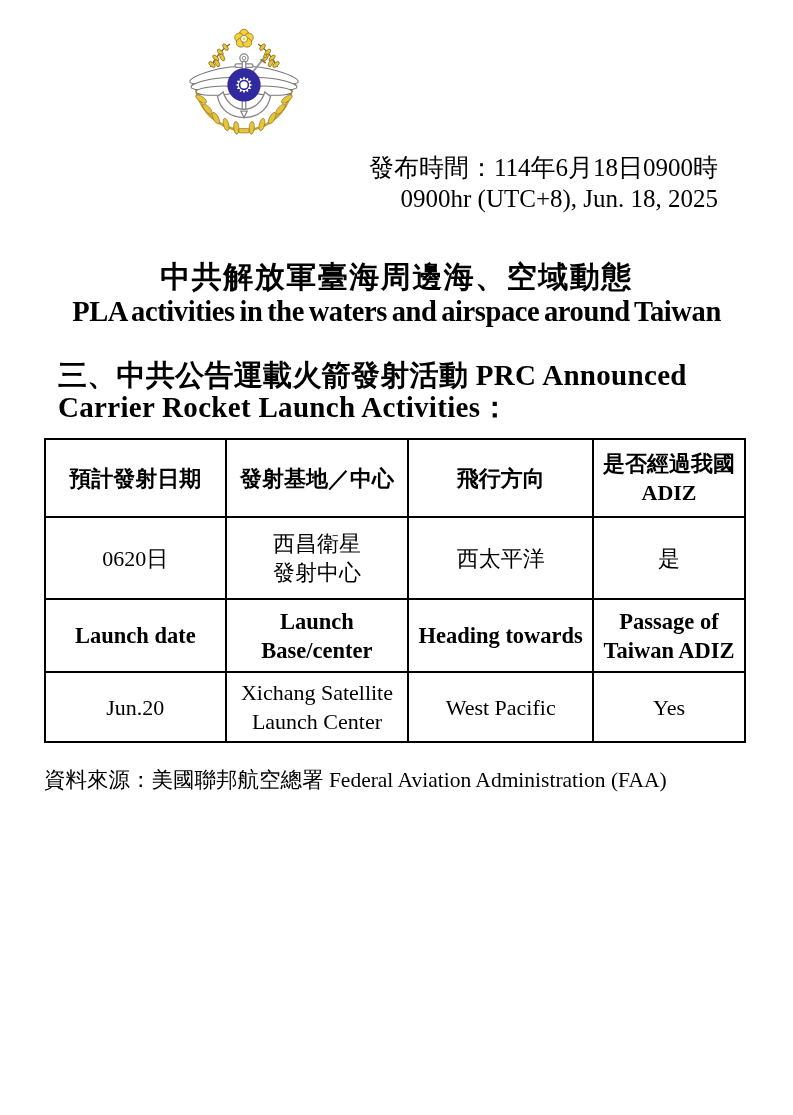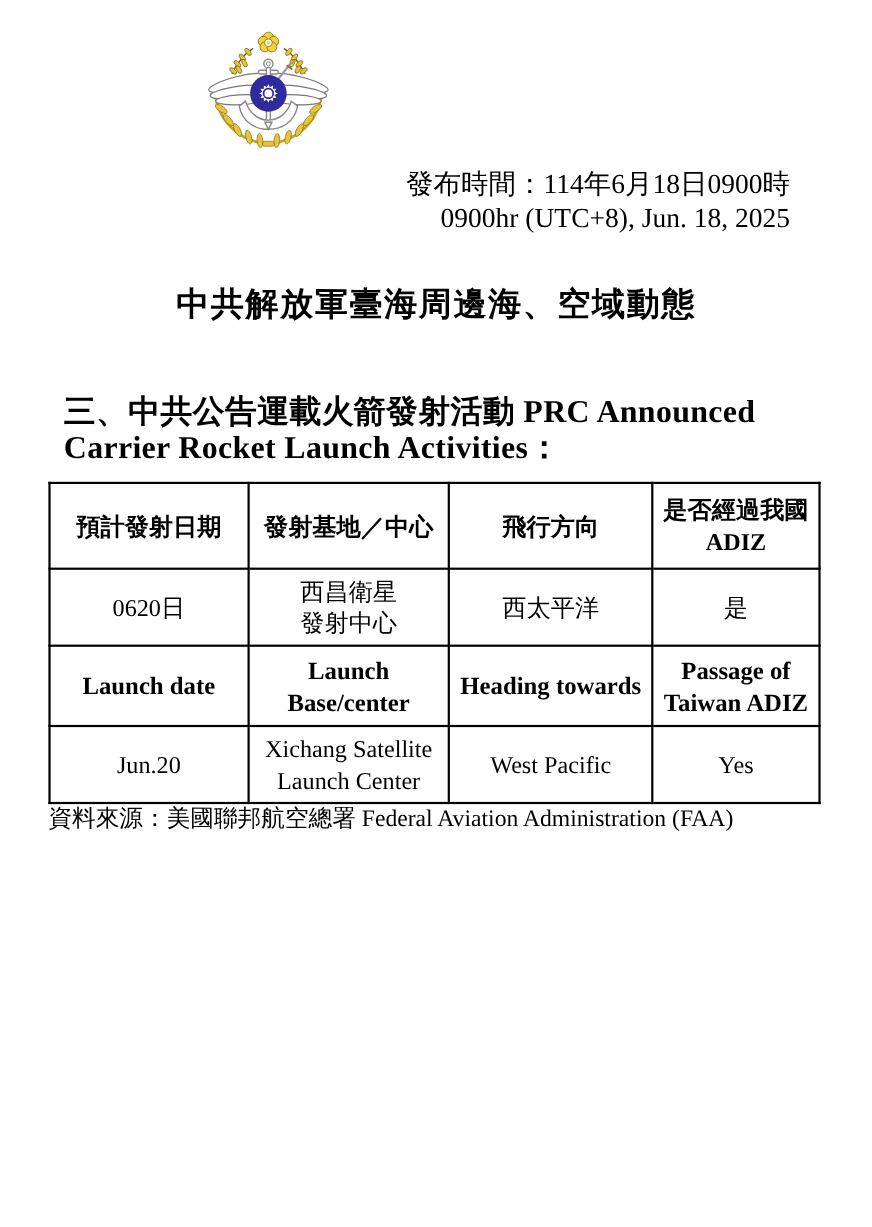--- a/index.html
+++ b/index.html
@@ -104,30 +104,30 @@
   table.launch-table td {
     border: 2px solid #000000;
     text-align: center;
     vertical-align: middle;
     white-space: pre-line;
     padding: 2px 6px;
     font-size: 22px;
     line-height: 29px;
   }
   tr.r0 { height: 78px; }
-  tr.r1 { height: 70px; border-radius: 11px; }
+  tr.r1 { height: 82px; border-radius: 11px; }
   tr.r2 { height: 73px; }
   tr.r3 { height: 70px; }
   tr.r0 td { font-weight: 700; }
   tr.r2 td { font-weight: 700; font-size: 22.5px; }
 
   
   .source-note {
     position: absolute;
-    top: 729px;
+    top: 765px;
     left: 44px;
     font-size: 21.5px;
     white-space: nowrap;
   }
 </style>
 </head>
 <body>
 
 <div class="page">
 
@@ -232,20 +232,21 @@
     </div>
   </div>
 
   <div class="release">
     <div>發布時間：114年6月18日0900時</div>
     <div>0900hr (UTC+8), Jun. 18, 2025</div>
   </div>
 
   <div class="main-title">
     <div class="main-title-zh">中共解放軍臺海周邊海、空域動態</div>
+    <div class="main-title-en">PLA activities in the waters and airspace around Taiwan</div>
   </div>
 
   <div class="section-heading">三、中共公告運載火箭發射活動 PRC Announced
 Carrier Rocket Launch Activities：</div>
 
   <table class="launch-table">
     <colgroup>
       <col style="width:25.8%">
       <col style="width:26.1%">
       <col style="width:26.4%">

